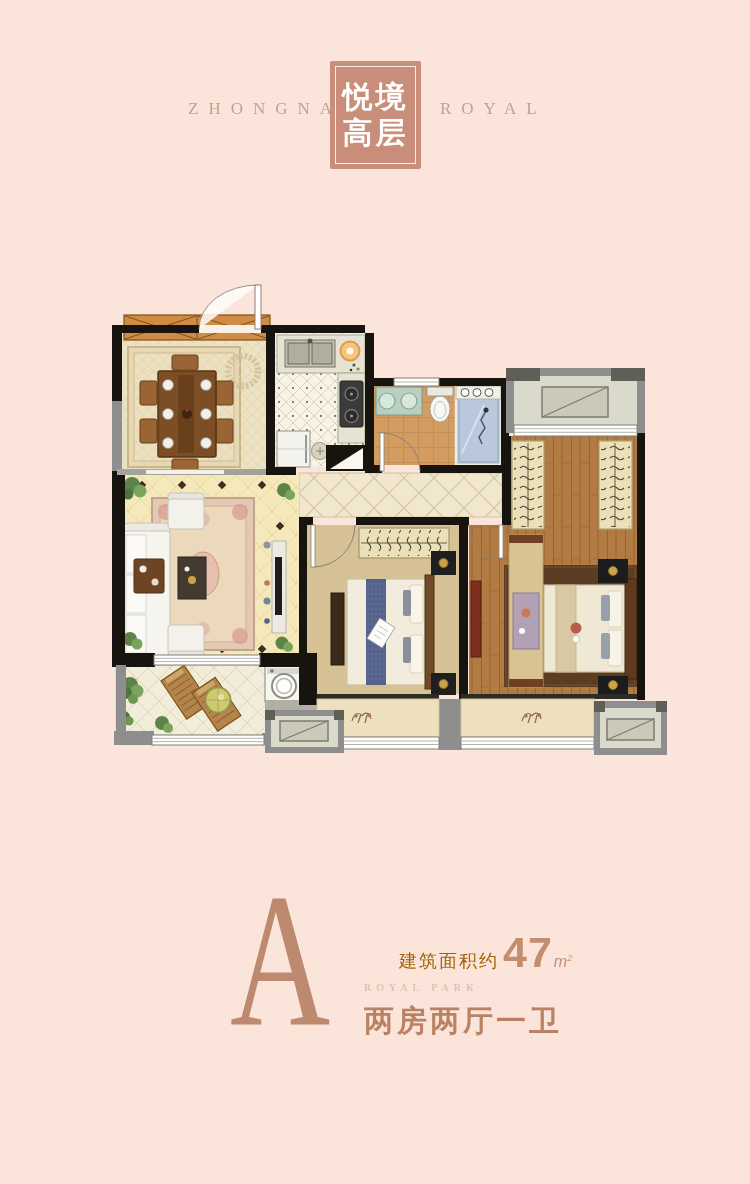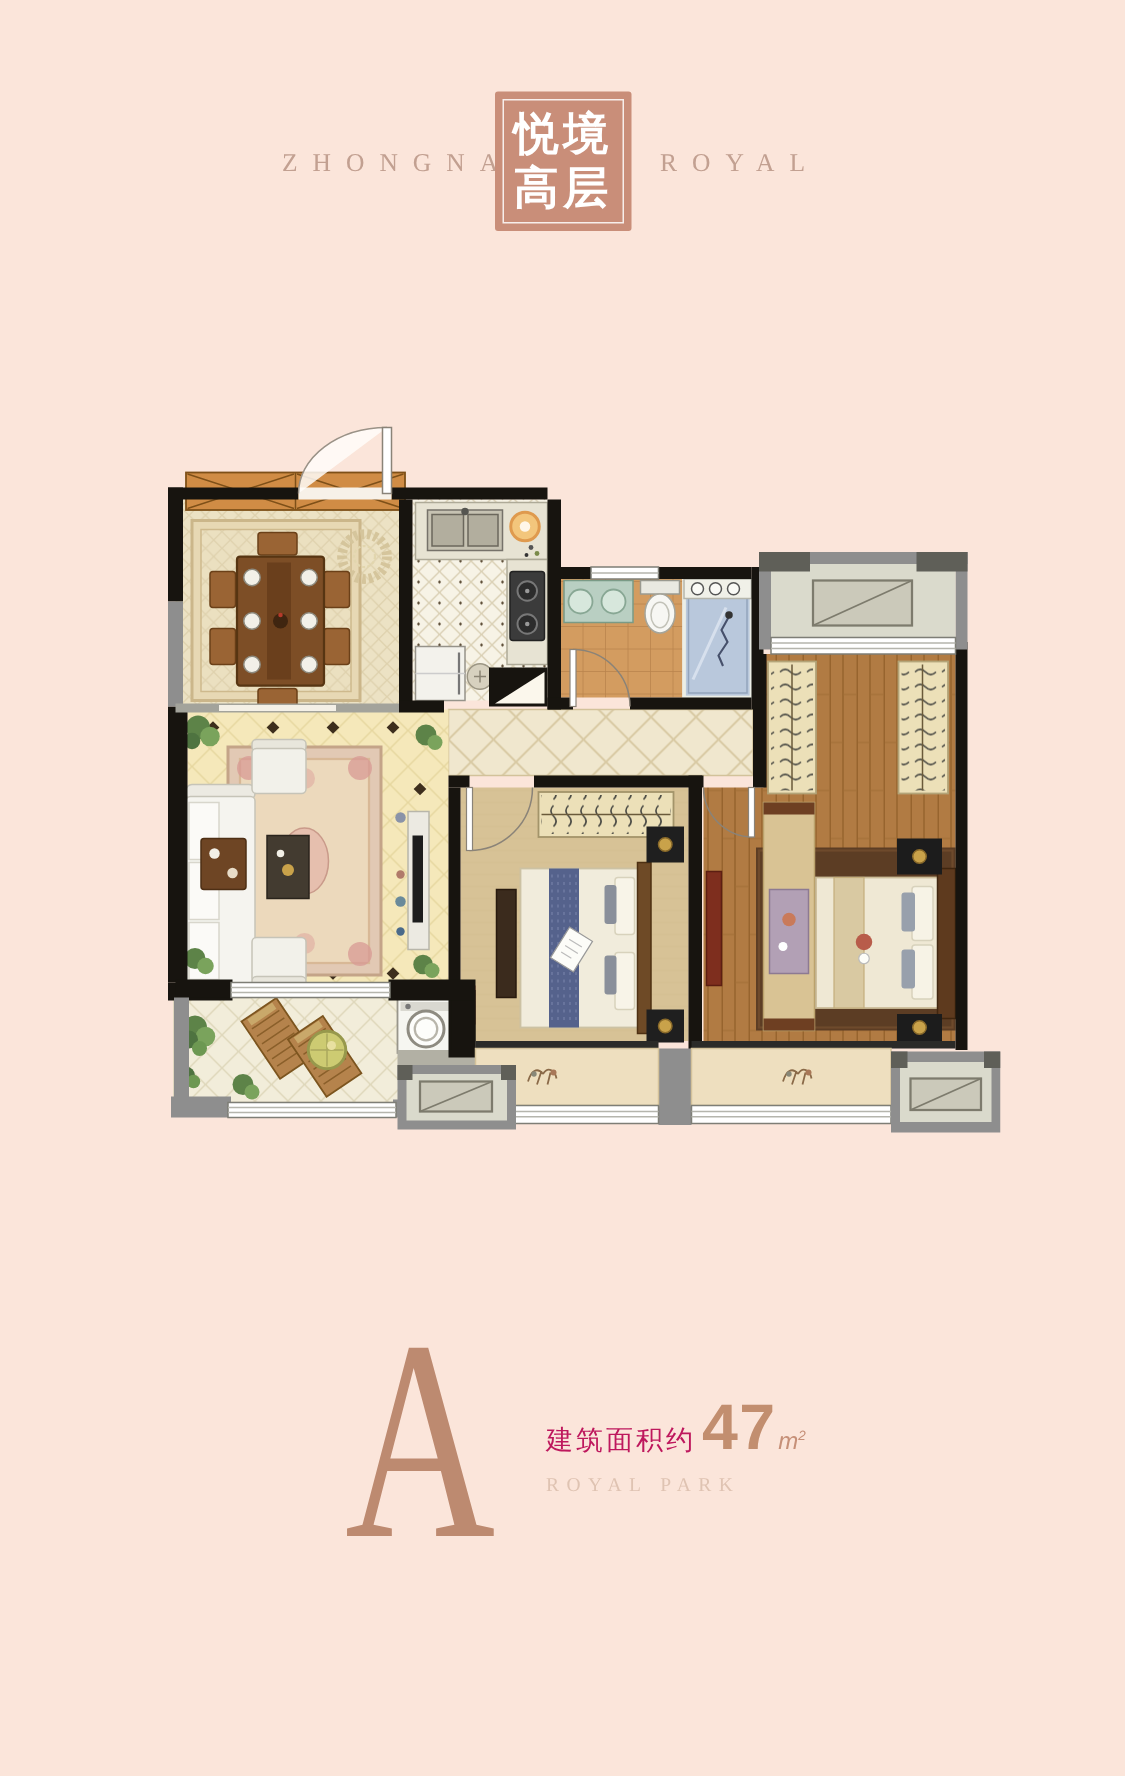--- a/index.html
+++ b/index.html
@@ -9,21 +9,21 @@
     font-family:"Liberation Sans", sans-serif;
   }
   
   .brand{
     position:absolute;top:99px;font-family:"Liberation Serif", serif;
     font-size:17px;letter-spacing:10px;color:#c2a091;font-weight:400;
   }
   .brand-left{left:188px;}
   .brand-right{left:440px;}
   .badge{
-    position:absolute;left:330px;top:61px;width:91px;height:93px;
+    position:absolute;left:330px;top:61px;width:91px;height:108px;
     background:#c98e79;border-radius:2px;
   }
   .badge-inner{
     position:absolute;inset:5px;border:1px solid rgba(255,255,255,.85);
     display:flex;flex-direction:column;justify-content:center;align-items:center;
   }
   .badge-line{
     color:#ffffff;font-size:30px;line-height:36px;font-weight:bold;
     letter-spacing:3px;text-align:center;font-family:"Liberation Sans",sans-serif;
   }
@@ -31,25 +31,25 @@
   .floorplan{position:absolute;left:104px;top:283px;width:563px;height:478px;}
   .floorplan svg{display:block;}
   
   .unit-letter{
     position:absolute;left:230px;top:866px;
     font-family:"Liberation Serif", serif;font-size:190px;line-height:1;
     color:#bd8a70;transform:scaleX(.73);transform-origin:left top;
   }
   .unit-info{position:absolute;left:364px;top:928px;}
   .area-row{display:flex;align-items:baseline;}
-  .area-label{font-size:18px;letter-spacing:2px;color:#be185d;}
+  .area-label{font-size:18px;letter-spacing:2px;color:#a16207;margin-left:35px;}
   .area-value{font-size:43px;font-weight:bold;color:#c28e6f;margin:0 1px 0 4px;letter-spacing:1px;}
   .area-unit{font-size:16px;color:#c69078;font-style:italic;}
   .area-sup{font-size:9px;color:#c69078;vertical-align:super;}
-  .series-row{margin-top:5px;font-size:13px;letter-spacing:5px;color:#dfc3b2;font-family:"Liberation Serif",serif;}
+  .series-row{margin-top:5px;font-size:10px;letter-spacing:5px;color:#dfc3b2;font-family:"Liberation Serif",serif;font-weight:bold;}
   .layout-row{margin-top:8px;font-size:30px;font-weight:bold;color:#ba8263;letter-spacing:3px;}
 </style>
 </head>
 <body>
 
 <div class="page">
 
   <div class="brand brand-left">ZHONGNA</div>
   <div class="badge">
     <div class="badge-inner">
@@ -507,15 +507,16 @@
   </div>
 
   <div class="unit-letter">A</div>
   <div class="unit-info">
     <div class="area-row">
       <span class="area-label">建筑面积约</span>
       <span class="area-value">47</span>
       <span class="area-unit"><span>m</span><span class="area-sup">2</span></span>
     </div>
     <div class="series-row">ROYAL PARK</div>
+    <div class="layout-row">两房两厅一卫</div>
   </div>
 
 </div>
 
 </body></html>

